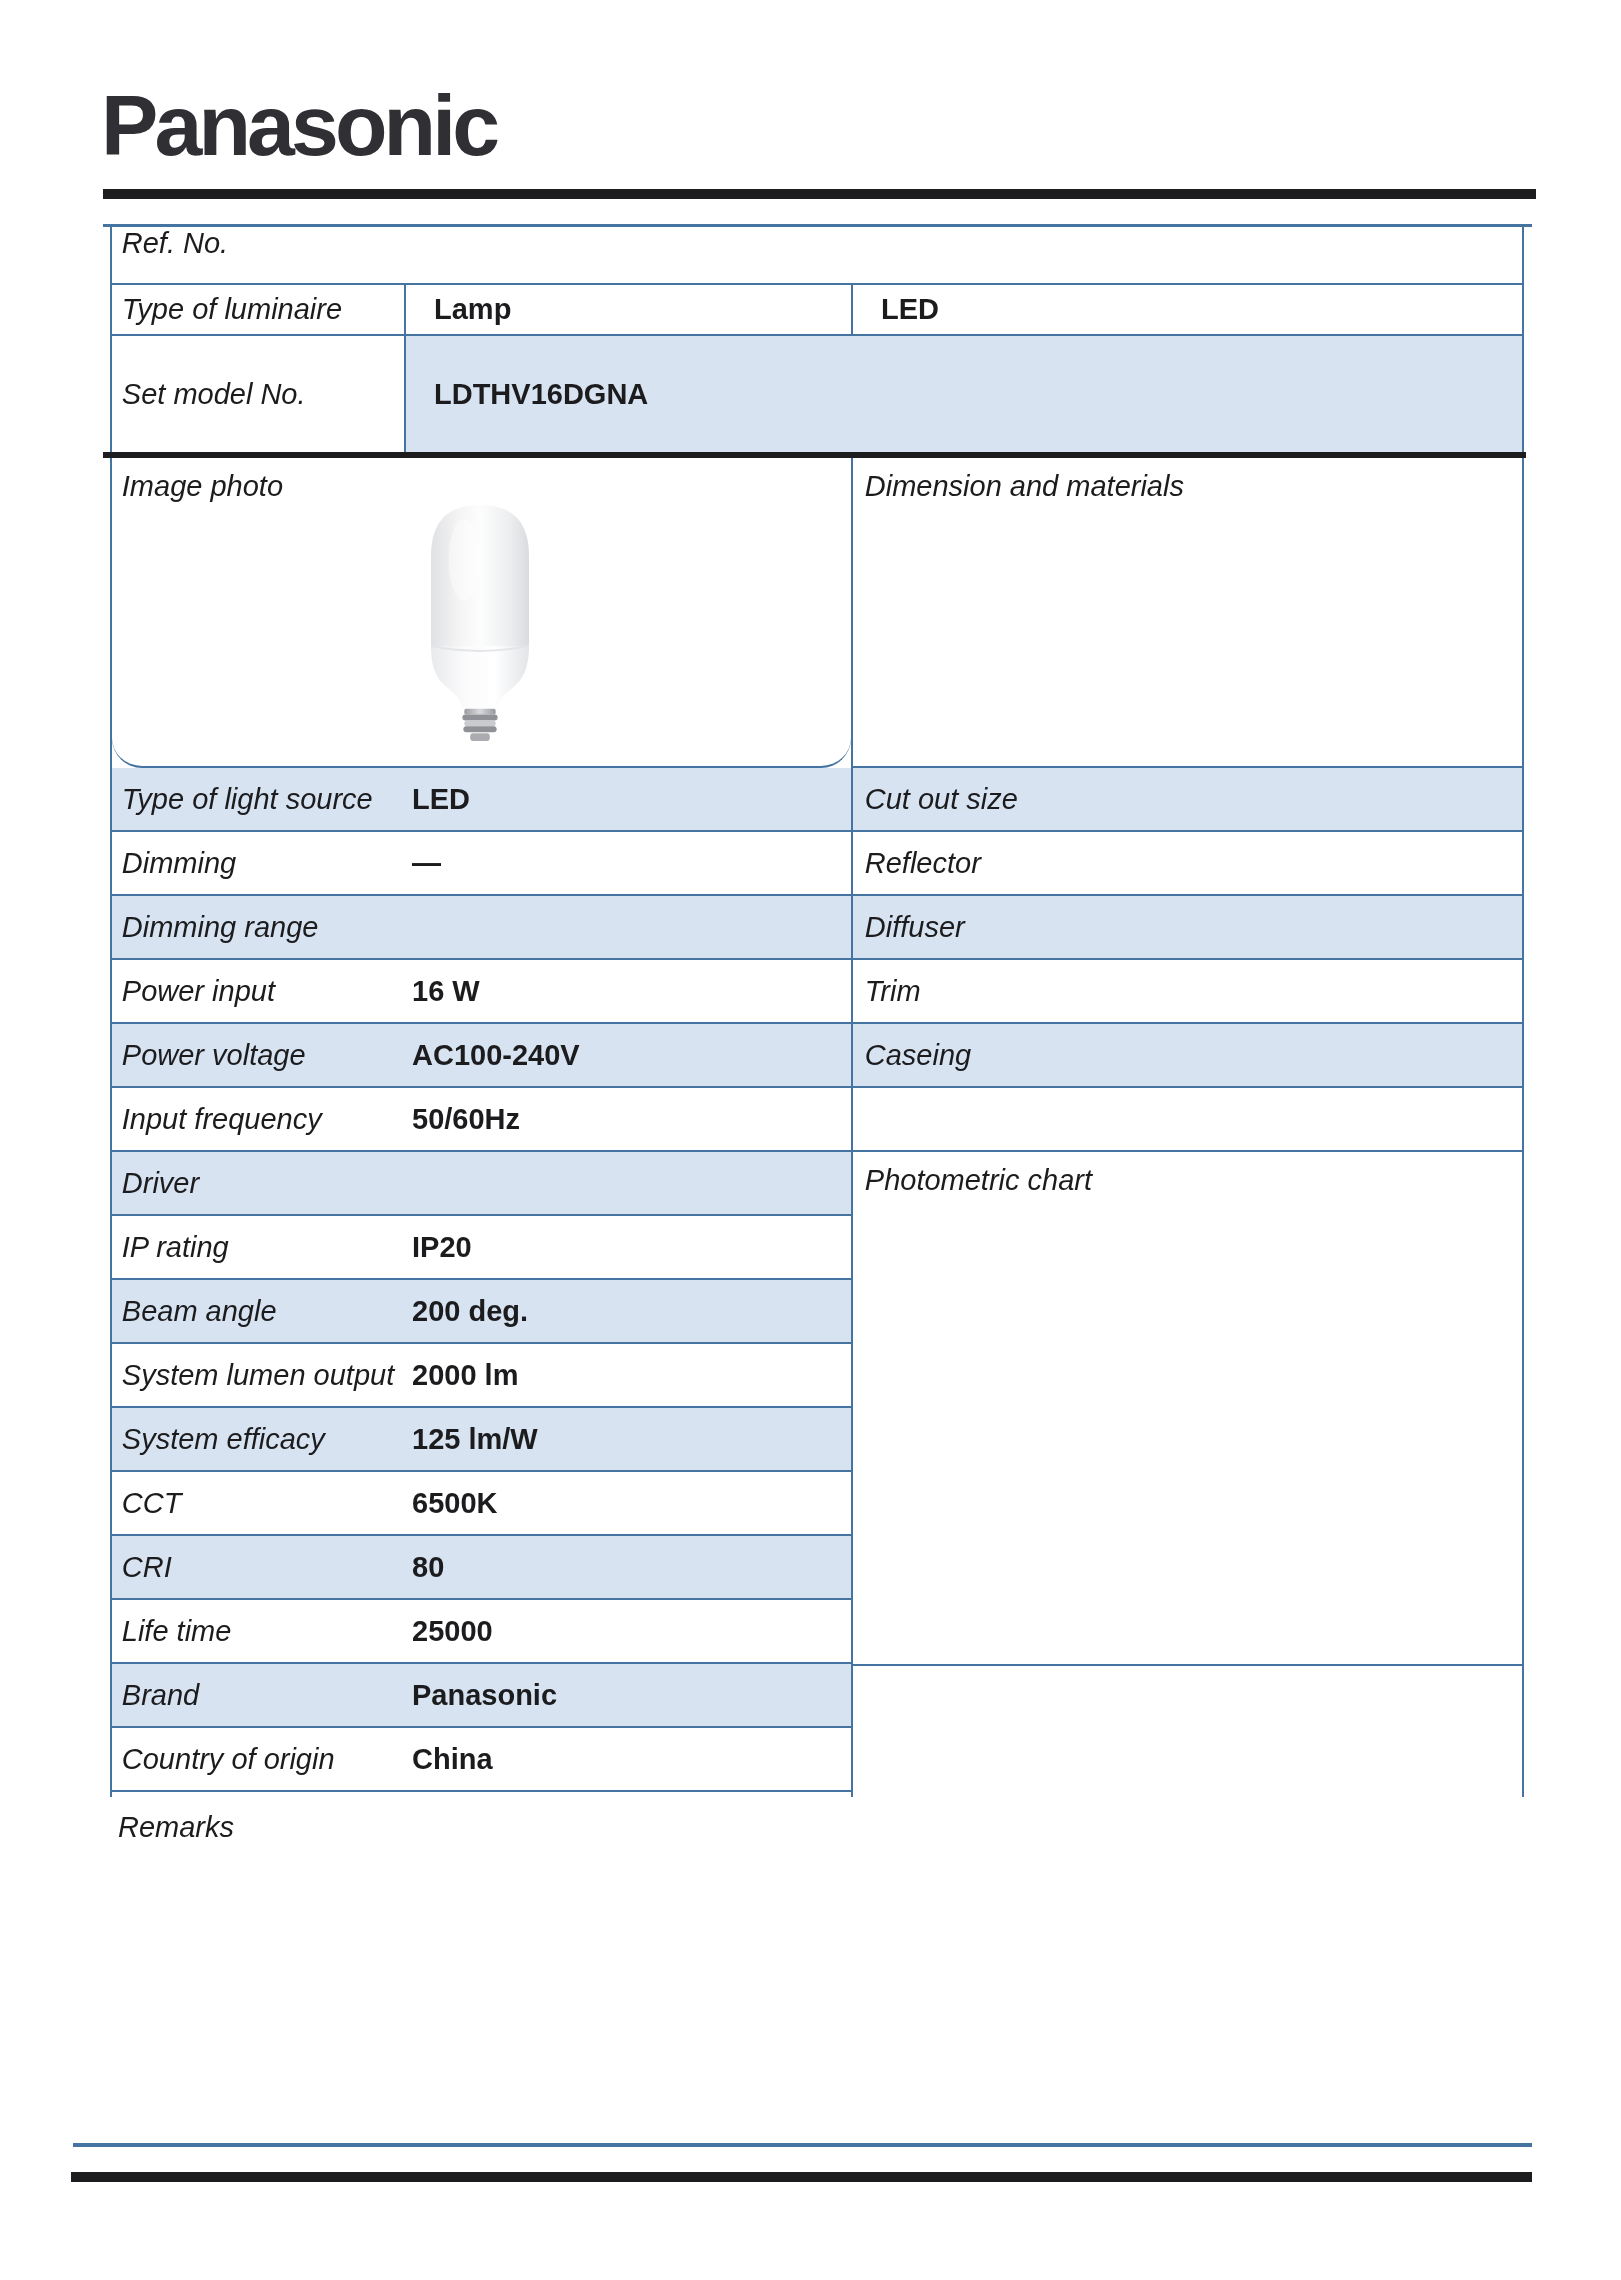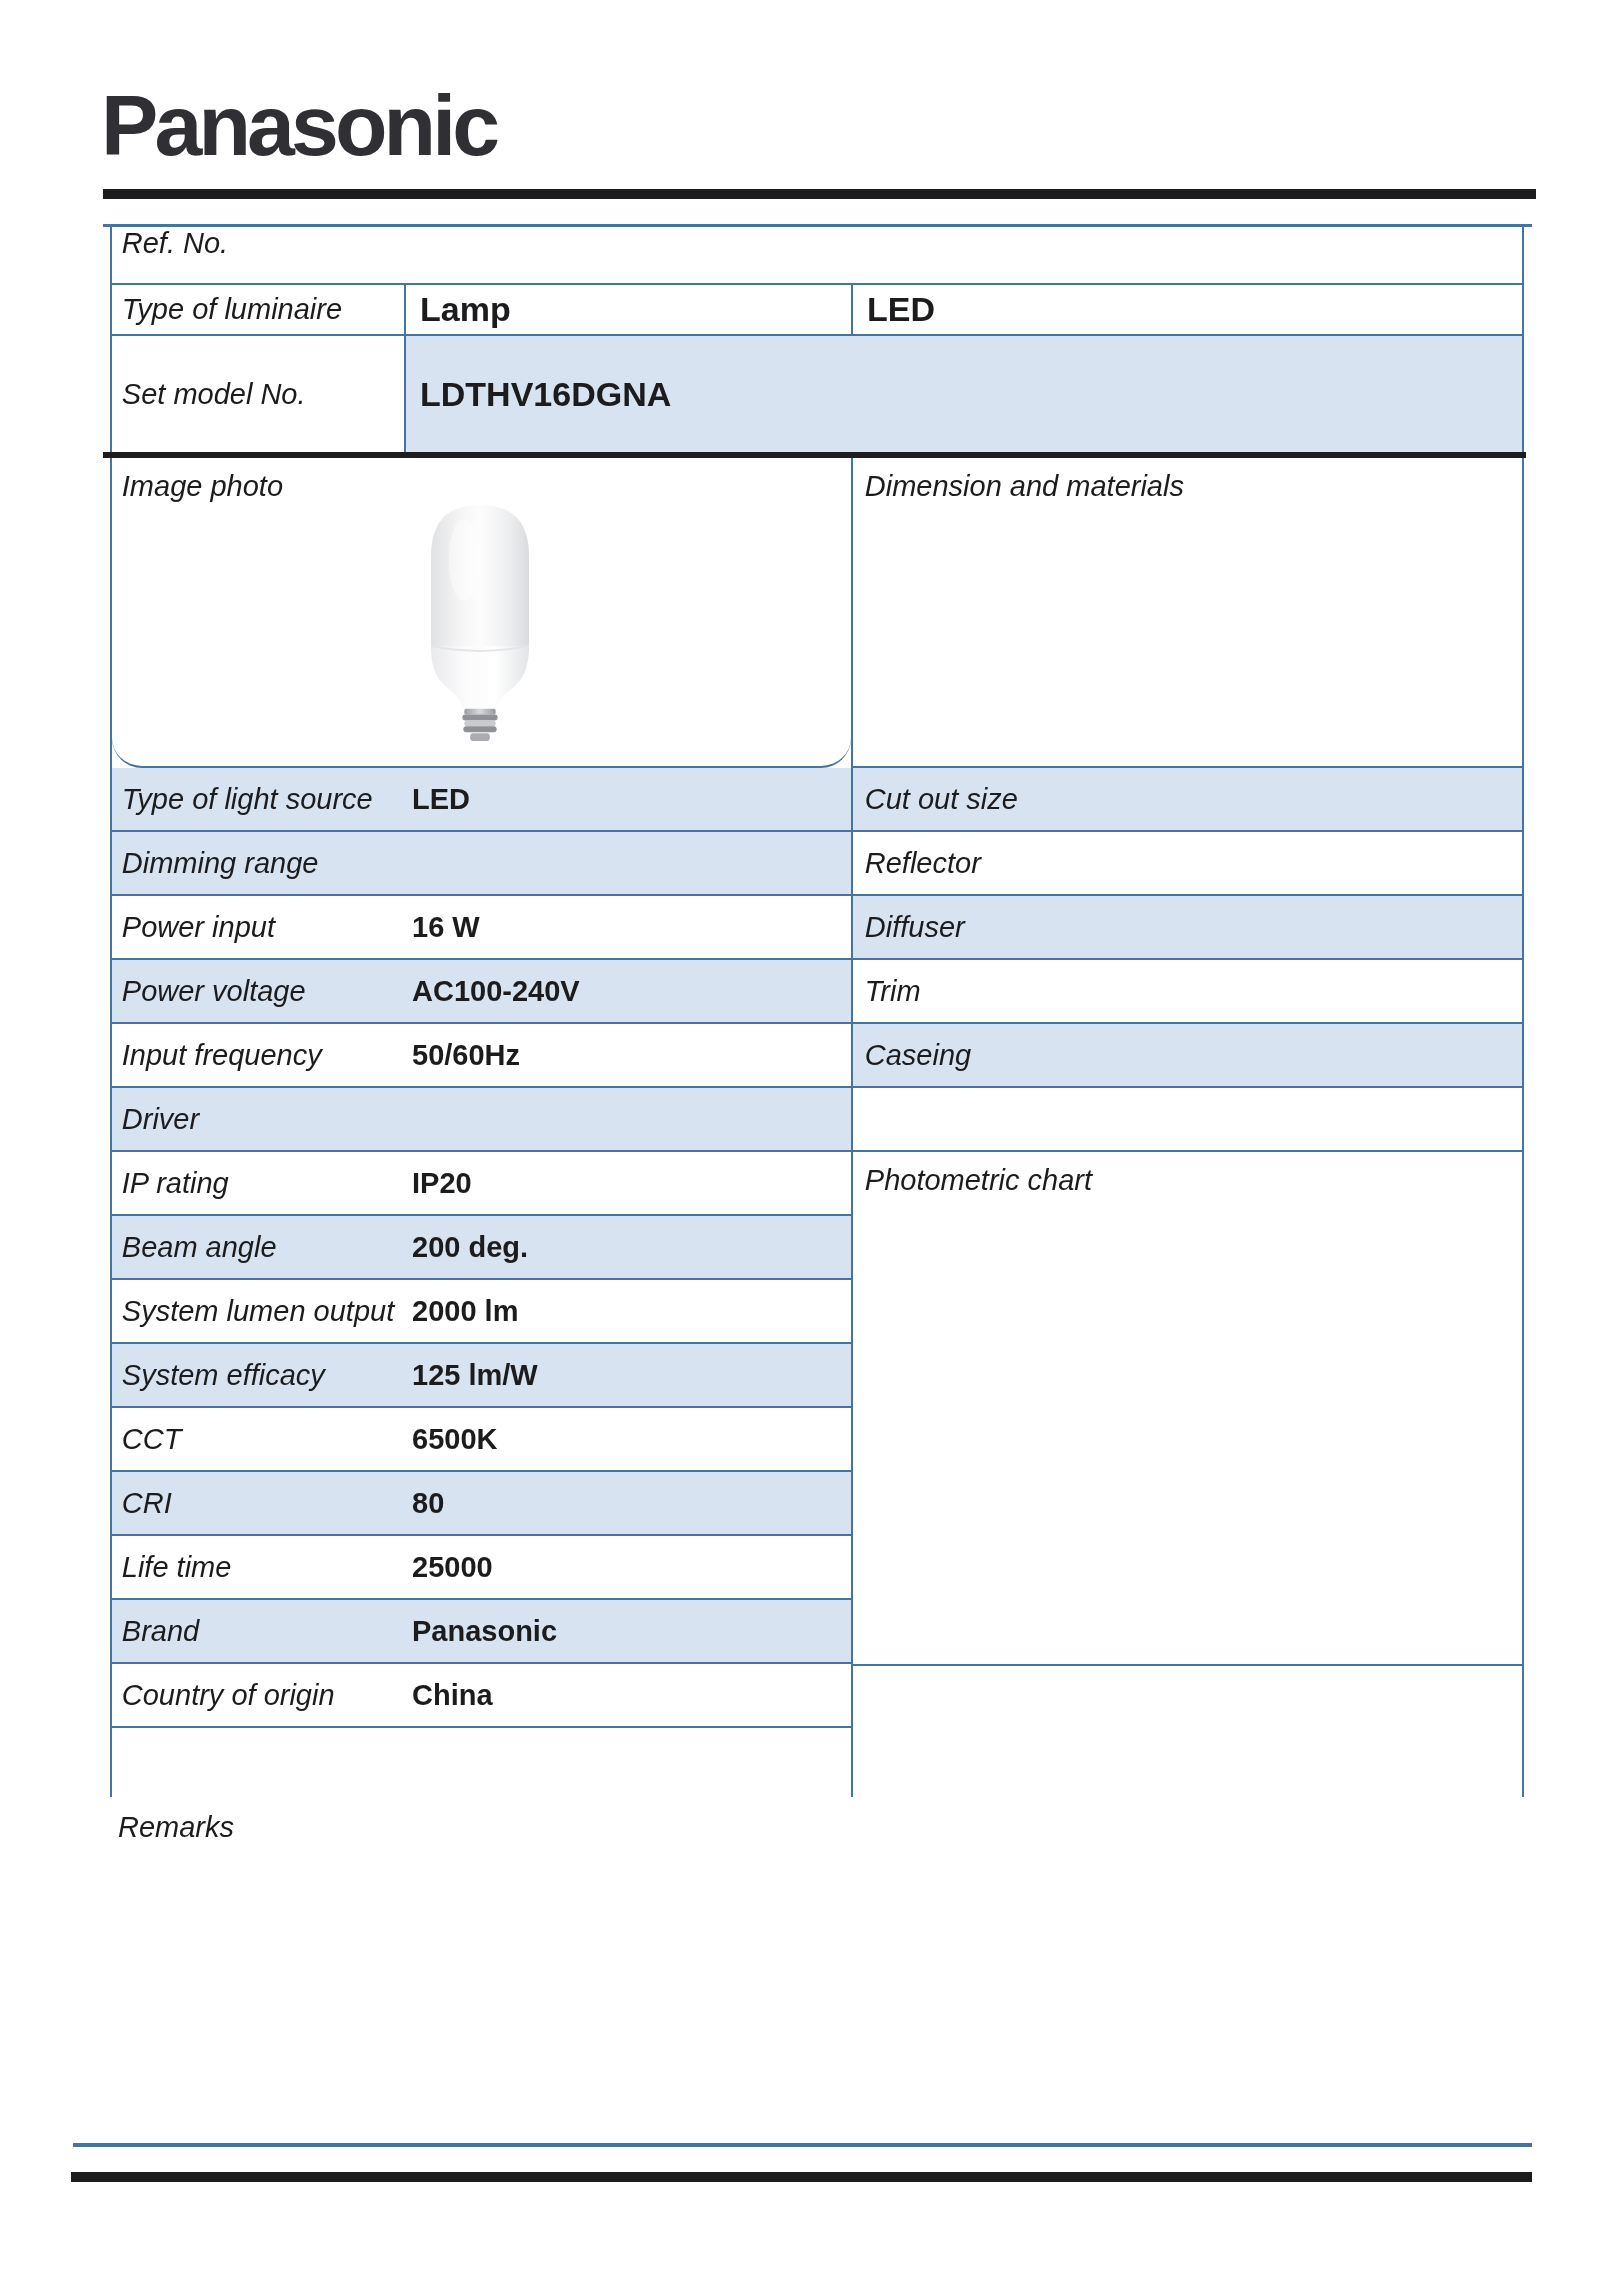--- a/index.html
+++ b/index.html
@@ -27,21 +27,21 @@
   }
   .row-ref{height:58px;border-bottom:2.9px solid #44749f;display:flex;box-sizing:border-box;}
   .row-type{height:51px;border-bottom:2.9px solid #44749f;display:flex;box-sizing:border-box;}
   .row-model{height:116px;display:flex;box-sizing:border-box;}
   .cell{box-sizing:border-box;display:flex;align-items:center;}
   .c-label{width:292px;}
   .c-mid{width:447px;border-left:2.9px solid #44749f;}
   .c-end{flex:1;border-left:2.9px solid #44749f;}
   .c-model-value{flex:1;border-left:2.9px solid #44749f;background:#d7e3f1;}
   .lbl{font-style:italic;font-size:29px;padding-left:9.8px;white-space:nowrap;}
-  .val{font-weight:bold;font-size:34px;padding-left:14px;white-space:nowrap;}
+  .val{font-weight:bold;font-size:29px;padding-left:28px;white-space:nowrap;}
   .rule-black-mid{position:absolute;left:103px;top:452px;width:1423px;height:5.9px;background:#1d1d1f;}
 
   
   .main-table{
     position:absolute;left:110px;top:458px;width:1414px;height:1339px;
     border-left:2px solid #44749f;border-right:2px solid #44749f;
     box-sizing:border-box;
   }
   .col-left{position:absolute;left:0;top:0;width:739px;height:100%;}
   .col-right{position:absolute;left:739px;top:0;right:0;height:100%;border-left:2.9px solid #44749f;box-sizing:border-box;}
@@ -136,20 +136,24 @@
           <rect x="42" y="218" width="36" height="6" rx="3" fill="#8f9196"></rect>
           <rect x="44" y="224" width="32" height="6" rx="3" fill="#c9cbcf"></rect>
           <rect x="43" y="230" width="34" height="6" rx="3" fill="#8f9196"></rect>
           <rect x="50" y="237" width="20" height="8" rx="3" fill="#aaacb0"></rect>
         </svg>
       </div>
       <div class="spec-row shaded">
         <span class="r-lbl">Type of light source</span>
         <span class="r-val">LED</span>
       </div>
+      <div class="spec-row">
+        <span class="r-lbl">Dimming</span>
+        <span class="r-val">—</span>
+      </div>
       <div class="spec-row shaded">
         <span class="r-lbl">Dimming range</span>
         <span class="r-val"></span>
       </div>
       <div class="spec-row">
         <span class="r-lbl">Power input</span>
         <span class="r-val">16 W</span>
       </div>
       <div class="spec-row shaded">
         <span class="r-lbl">Power voltage</span>

